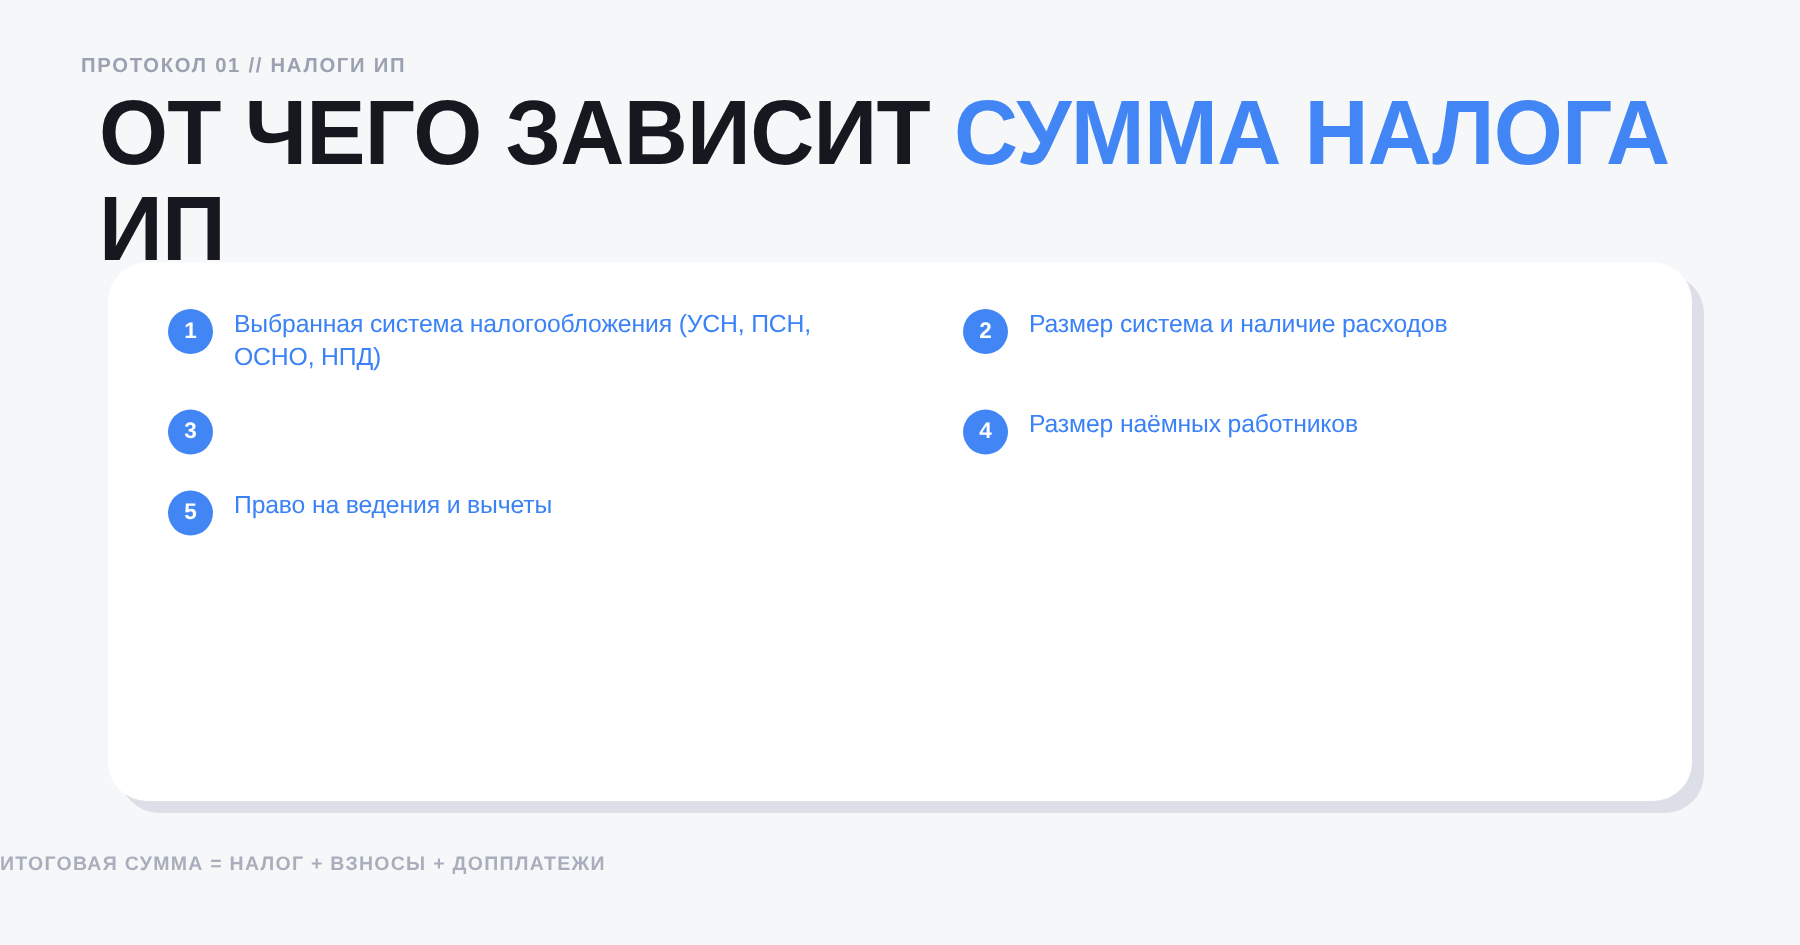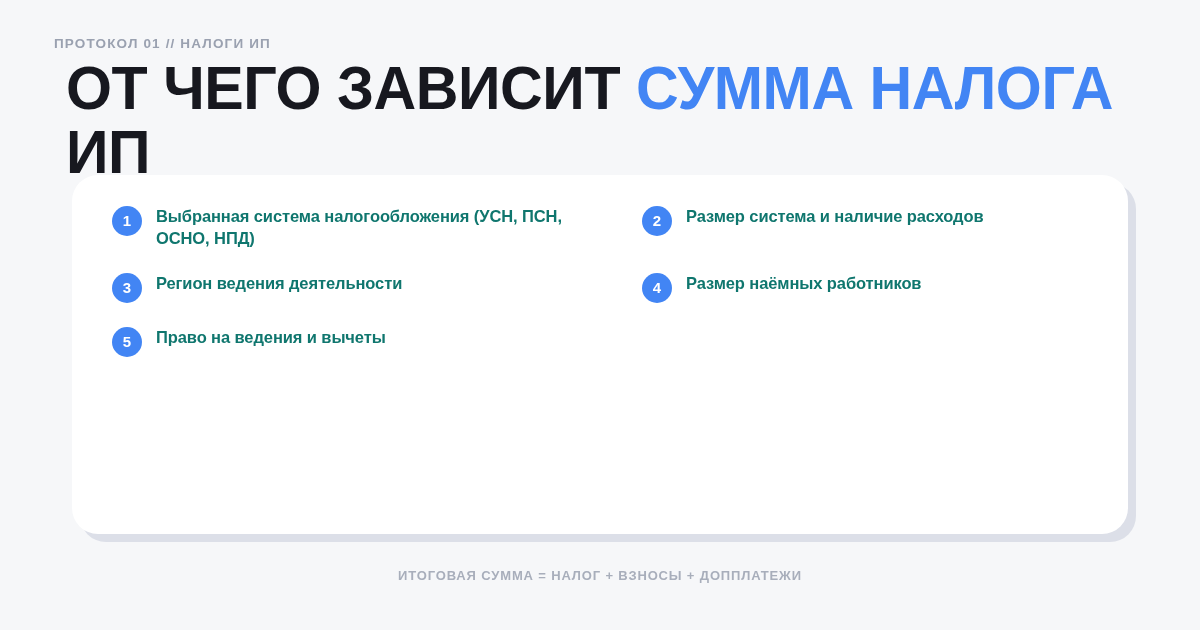--- a/index.html
+++ b/index.html
@@ -108,36 +108,35 @@
     font-weight: 700;
     line-height: 30px;
     text-align: center;
     margin-top: 1px;
     user-select: none;
   }
 
   .item-text {
     font-size: 16.5px;
     line-height: 22px;
-    font-weight: 700;
-    color: #0f766e;
+    font-weight: 400;
+    color: #3b82f6;
     letter-spacing: -0.1px;
     max-width: 420px;
   }
   .item.col-right .item-text {
     max-width: 440px;
   }
 
   
   .footer {
     position: absolute;
     left: 0;
     right: 0;
     top: 568px;
-    text-align: center;
     font-size: 13px;
     font-weight: 700;
     letter-spacing: 0.85px;
     color: #a8aebb;
     text-transform: uppercase;
   }
 </style>
 </head>
 <body>
 
@@ -159,21 +158,20 @@
         <div class="item-text">Выбранная система налогообложения (УСН, ПСН, ОСНО, НПД)</div>
       </div>
 
       <div class="item col-right">
         <div class="badge">2</div>
         <div class="item-text">Размер система и наличие расходов</div>
       </div>
 
       <div class="item col-left">
         <div class="badge">3</div>
-        <div class="item-text">Регион ведения деятельности</div>
       </div>
 
       <div class="item col-right">
         <div class="badge">4</div>
         <div class="item-text">Размер наёмных работников</div>
       </div>
 
       <div class="item col-left">
         <div class="badge">5</div>
         <div class="item-text">Право на ведения и вычеты</div>

